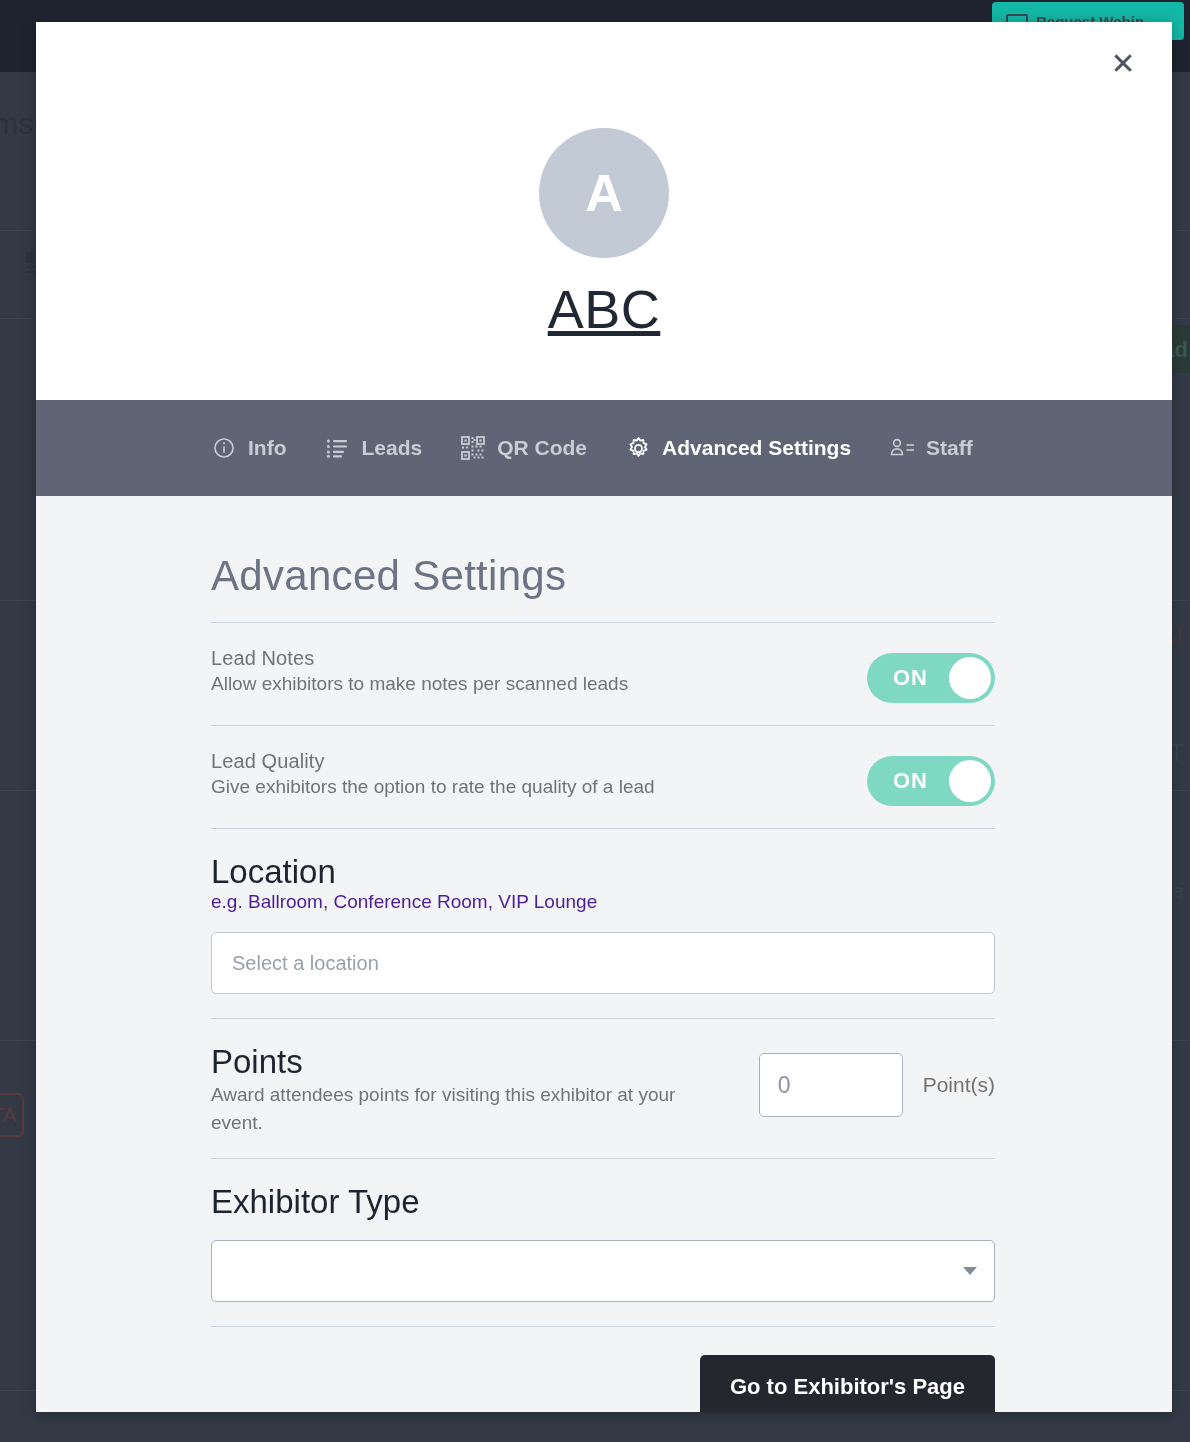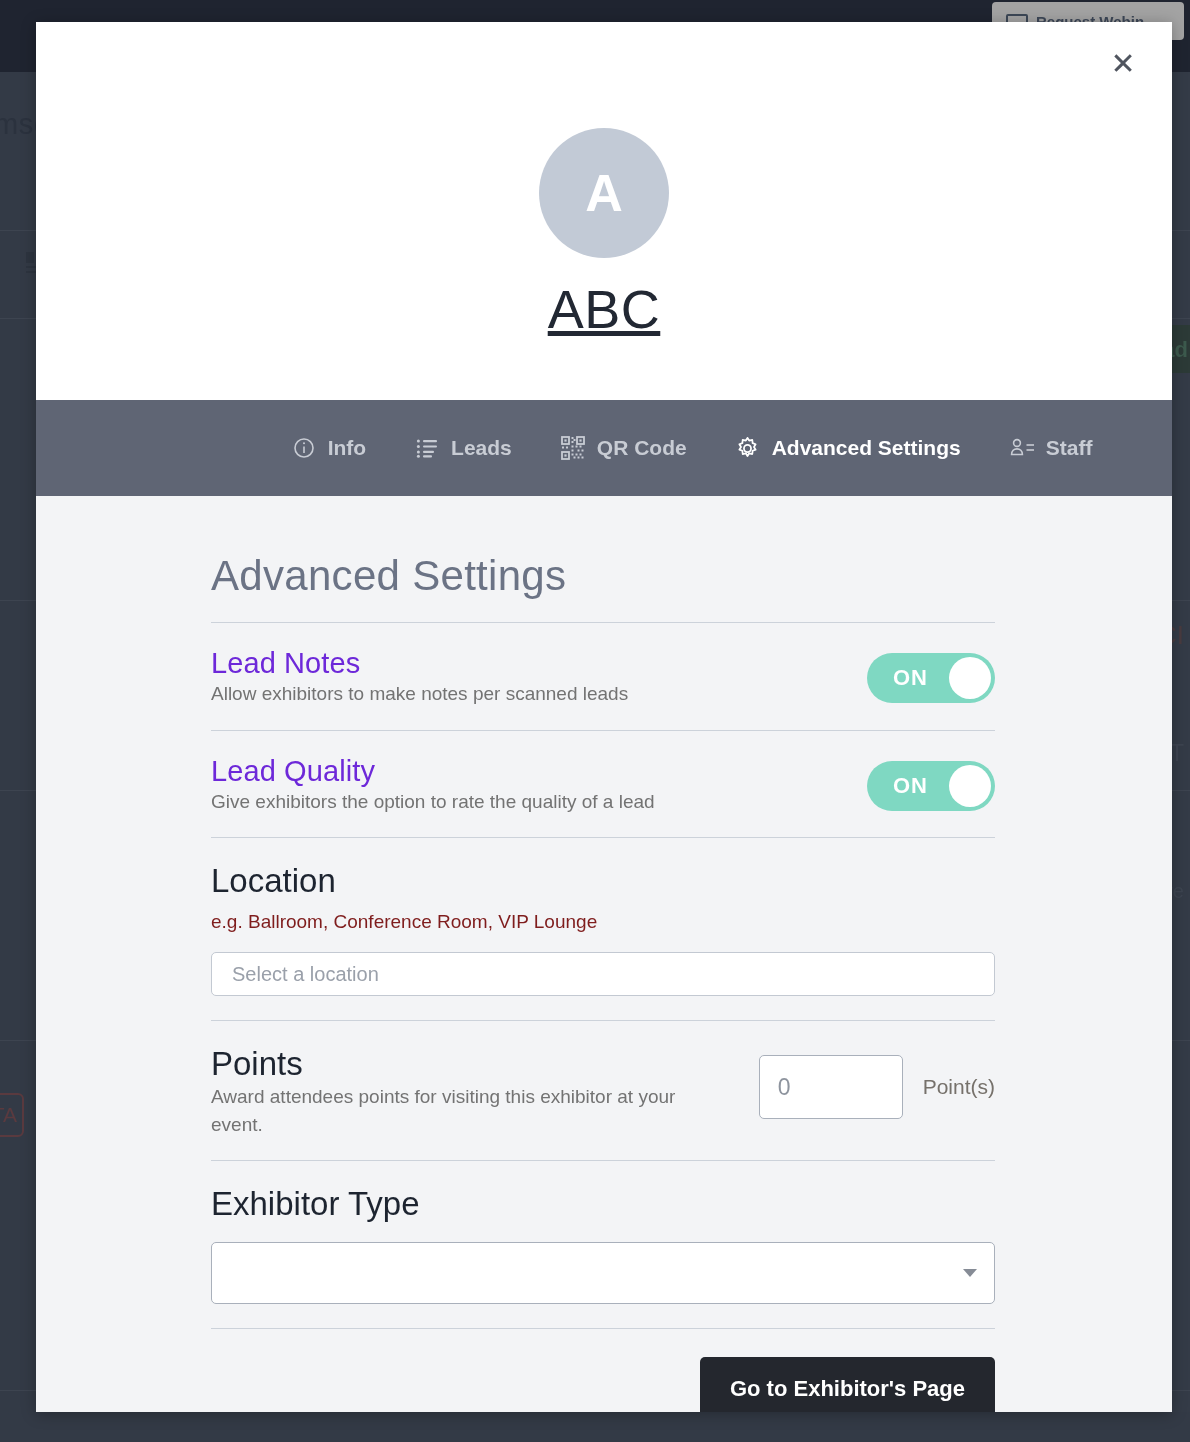--- a/index.html
+++ b/index.html
@@ -12,21 +12,21 @@
   body { background: #343b47; position: relative; }
 
   
   #bg-page { position: absolute; inset: 0; background: #343b47; overflow: hidden; }
   #bg-topbar {
     position: absolute; left: 0; top: 0; width: 1190px; height: 72px;
     background: #1f2430;
   }
   #bg-request-btn {
     position: absolute; right: 6px; top: 2px; width: 192px; height: 38px;
-    background: #a3a3a3; border-radius: 4px;
+    background: #14b8a6; border-radius: 4px;
     display: flex; align-items: center; gap: 8px; padding: 0 14px;
   }
   #bg-request-btn .vid {
     width: 22px; height: 15px; border: 2px solid #3c4756; border-radius: 2px; flex: 0 0 auto;
   }
   #bg-request-btn .lbl {
     font-size: 15px; font-weight: bold; color: #3d4757; white-space: nowrap;
   }
   #bg-sidebar {
     position: absolute; left: 0; top: 72px; width: 100px; height: 1370px;
@@ -106,21 +106,21 @@
   }
   #exhibitor-name {
     position: absolute; left: 0; right: 0; top: 256px;
     text-align: center; font-size: 54px; font-weight: 300;
     color: #222833; letter-spacing: .5px; text-decoration: underline;
   }
 
   
   #modal-nav {
     height: 96px; background: #5f6574;
-    display: flex; align-items: center; padding-left: 175px; gap: 48px; justify-content: center;
+    display: flex; align-items: center; padding-left: 175px; gap: 38px;
   }
   .nav-tab {
     display: flex; align-items: center; gap: 11px;
     cursor: pointer; background: transparent; border: none;
     font-size: 21px; font-weight: bold;
     color: #c8ccd4; white-space: nowrap;
   }
   .nav-tab.active { color: #ffffff; }
   .nav-tab .nav-label { font-size: 21px; font-weight: bold; }
   .nav-icon { display: inline-flex; align-items: center; justify-content: center;
@@ -136,21 +136,21 @@
     letter-spacing: .3px; margin-bottom: 22px;
   }
   .divider { height: 1px; background: #ccd2da; }
 
   .setting-row {
     display: flex; align-items: flex-start;
     padding: 24px 0 22px 0;
   }
   .setting-texts { flex: 1 1 auto; min-width: 0; }
   .setting-title {
-    font-size: 29px; color: #6d28d9; font-weight: 400; letter-spacing: .1px;
+    font-size: 20px; color: #737373; font-weight: 400; letter-spacing: .1px;
   }
   .setting-desc {
     font-size: 19px; color: #737373; line-height: 1.45;
   }
 
   
   .toggle {
     position: relative; flex: 0 0 auto;
     width: 128px; height: 50px; border-radius: 25px;
     background: #7fd8c2; cursor: pointer; margin-top: 6px;
@@ -161,23 +161,23 @@
     font-size: 22px; font-weight: bold; color: #ffffff; letter-spacing: .8px;
   }
   .toggle .knob {
     position: absolute; right: 4px; top: 4px;
     width: 42px; height: 42px; border-radius: 50%; background: #ffffff;
   }
 
   
   .field-block { padding: 24px 0 24px 0; }
   .field-title { font-size: 33px; color: #1d2430; }
-  .field-hint { font-size: 19px; color: #7f1d1d; margin-top: 11px; }
+  .field-hint { font-size: 19px; color: #4c1d95; }
   .text-input {
-    margin-top: 19px; width: 784px; height: 44px;
+    margin-top: 19px; width: 784px; height: 62px;
     border: 1px solid #c3c9d2; border-radius: 5px;
     background: #ffffff;
     font-size: 20px; color: #1d2430;
     padding: 0 20px;
     font-family: "Liberation Sans", sans-serif;
   }
   .text-input::placeholder { color: #9aa0aa; }
 
   
   .points-row { display: flex; align-items: flex-start; padding: 24px 0 22px 0; }

